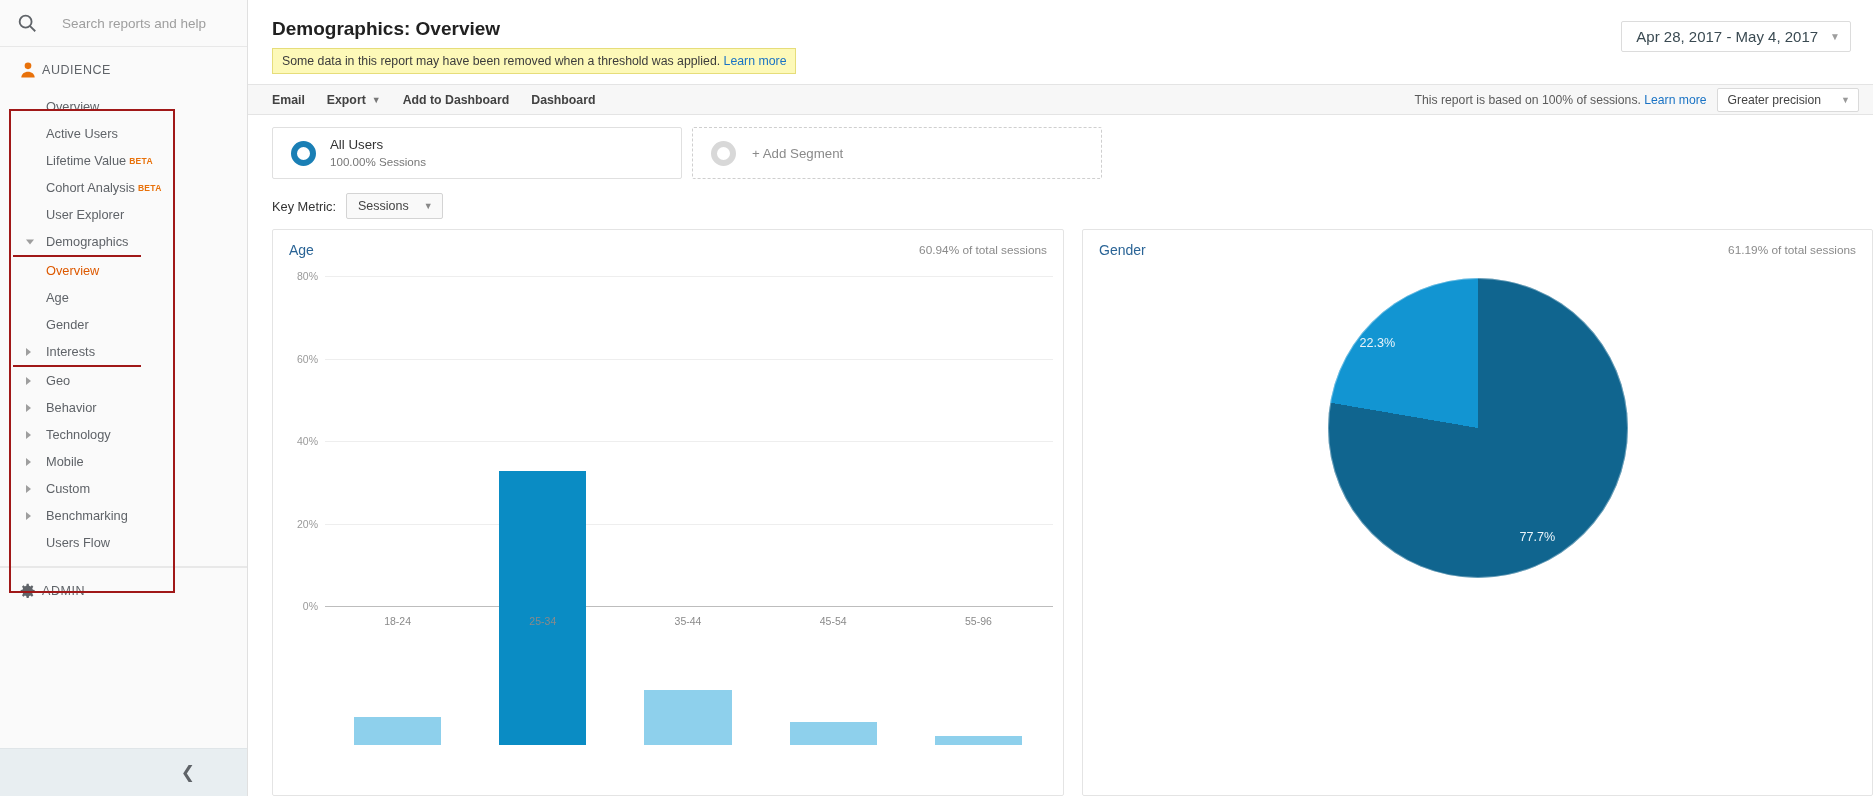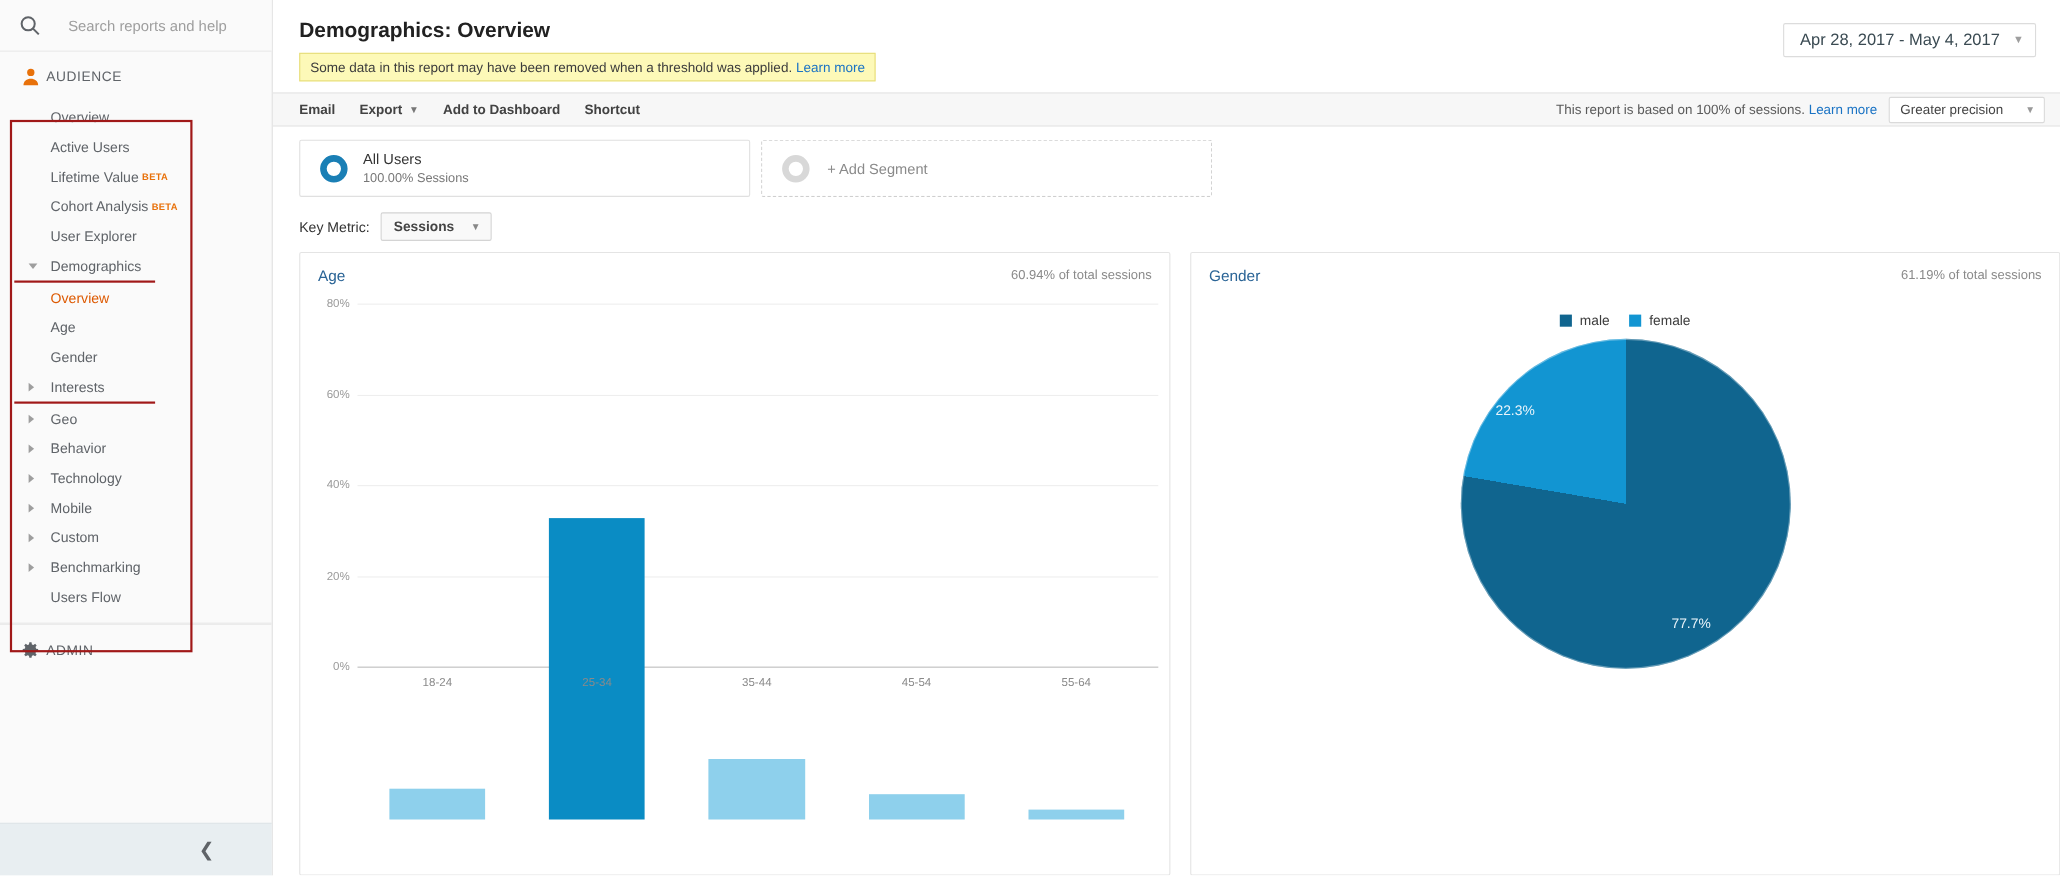--- a/index.html
+++ b/index.html
@@ -129,21 +129,21 @@
   .seg-text { margin-left:14px; line-height:1.35; }
   .seg-name { font-size:13.3px; color:#333; }
   .seg-sub { font-size:11.6px; color:#777; }
   .seg-add-label { margin-left:16px; font-size:13.3px; color:#8a8a8a; }
 
   .keymetric-row { display:flex; align-items:center; padding:14px 24px 10px 24px; gap:10px;text-align:center; }
   .km-label { font-size:12.8px; color:#333; }
   .km-select {
     border:1px solid #d4d4d4; background:#f9f9f9; border-radius:2px;
     padding:5px 9px 5px 11px; font-size:12.5px; color:#444;
-    display:flex; align-items:center; cursor:pointer;font-weight:bold;
+    display:flex; align-items:center; cursor:pointer;
   }
   .km-select .caret { margin-left:15px; color:#888; font-size:9px; }
 
   .panels { display:flex; gap:18px; padding:0 0 0 24px; flex:1 1 auto; }
   .panel { border:1px solid #e4e4e4; border-radius:2px; background:#fff;
            display:flex; flex-direction:column; }
   .panel.age { width:792px; }
   .panel.gender { flex:1 1 auto; margin-right:0; }
   .panel-head {
     display:flex; align-items:center; justify-content:space-between;
@@ -314,21 +314,21 @@
           <span>Email</span>
         </div>
         <div class="tb-btn">
           <span>Export</span>
           <span class="caret">▼</span>
         </div>
         <div class="tb-btn">
           <span>Add to Dashboard</span>
         </div>
         <div class="tb-btn">
-          <span>Shortcut</span>
+          <span>Dashboard</span>
         </div>
       </div>
       <div class="toolbar-right">
         <div class="sample-note">
           <span>This report is based on 100% of sessions.</span>
           <a href="#">Learn more</a>
         </div>
         <div class="precision">
           <span>Greater precision</span>
           <span class="caret">▼</span>
@@ -379,40 +379,30 @@
               <div class="ylabel" style="top: 8px;">80%</div>
               <div class="bar" style="left: 81.04px; width: 87.12px; height: 27.6375px; bottom: 50px;"></div>
               <div class="xlabel" style="left: 124.6px; top: 347px;">18-24</div>
               <div class="bar hi" style="left: 226.24px; width: 87.12px; height: 274.312px; bottom: 50px;"></div>
               <div class="xlabel" style="left: 269.8px; top: 347px;">25-34</div>
               <div class="bar" style="left: 371.44px; width: 87.12px; height: 55.275px; bottom: 50px;"></div>
               <div class="xlabel" style="left: 415px; top: 347px;">35-44</div>
               <div class="bar" style="left: 516.64px; width: 87.12px; height: 23.1px; bottom: 50px;"></div>
               <div class="xlabel" style="left: 560.2px; top: 347px;">45-54</div>
               <div class="bar" style="left: 661.84px; width: 87.12px; height: 9.075px; bottom: 50px;"></div>
-              <div class="xlabel" style="left: 705.4px; top: 347px;">55-64</div>
+              <div class="xlabel" style="left: 705.4px; top: 347px;">55-96</div>
             </div>
         </div>
       </div>
 
       <div class="panel gender">
         <div class="panel-head">
           <span class="panel-title">Gender</span>
           <span class="panel-sub">61.19% of total sessions</span>
         </div>
-        <div class="legend">
-          <div class="legend-item">
-            <span class="swatch" id="sw-male" style="background: rgb(16, 101, 143);"></span>
-            <span>male</span>
-          </div>
-          <div class="legend-item">
-            <span class="swatch" id="sw-female" style="background: rgb(18, 149, 210);"></span>
-            <span>female</span>
-          </div>
-        </div>
         <div class="pie-holder">
           <div id="pie" style="width: 300px; height: 300px; border-radius: 50%; background: conic-gradient(rgb(16, 101, 143) 0deg, rgb(16, 101, 143) 279.72deg, rgb(18, 149, 210) 279.72deg, rgb(18, 149, 210) 360deg); box-shadow: rgba(255, 255, 255, 0.35) 0px 0px 0px 1px inset;"></div>
           <span class="slice-label" id="lbl-female" style="left: calc(50% - 118px); top: 68px;">22.3%</span>
           <span class="slice-label" id="lbl-male" style="left: calc(50% + 42px); top: 262px;">77.7%</span>
         </div>
       </div>
     </div>
   </div>
 </div>
 

